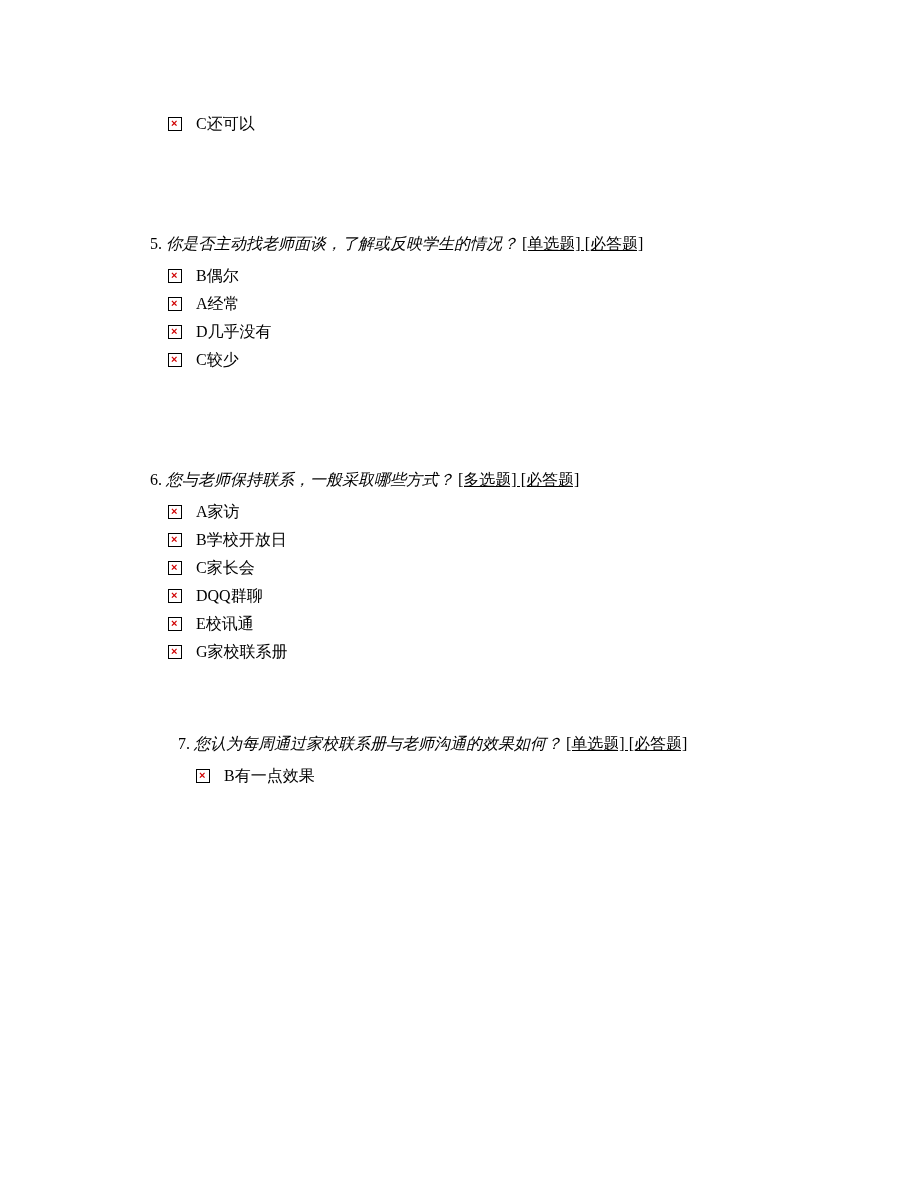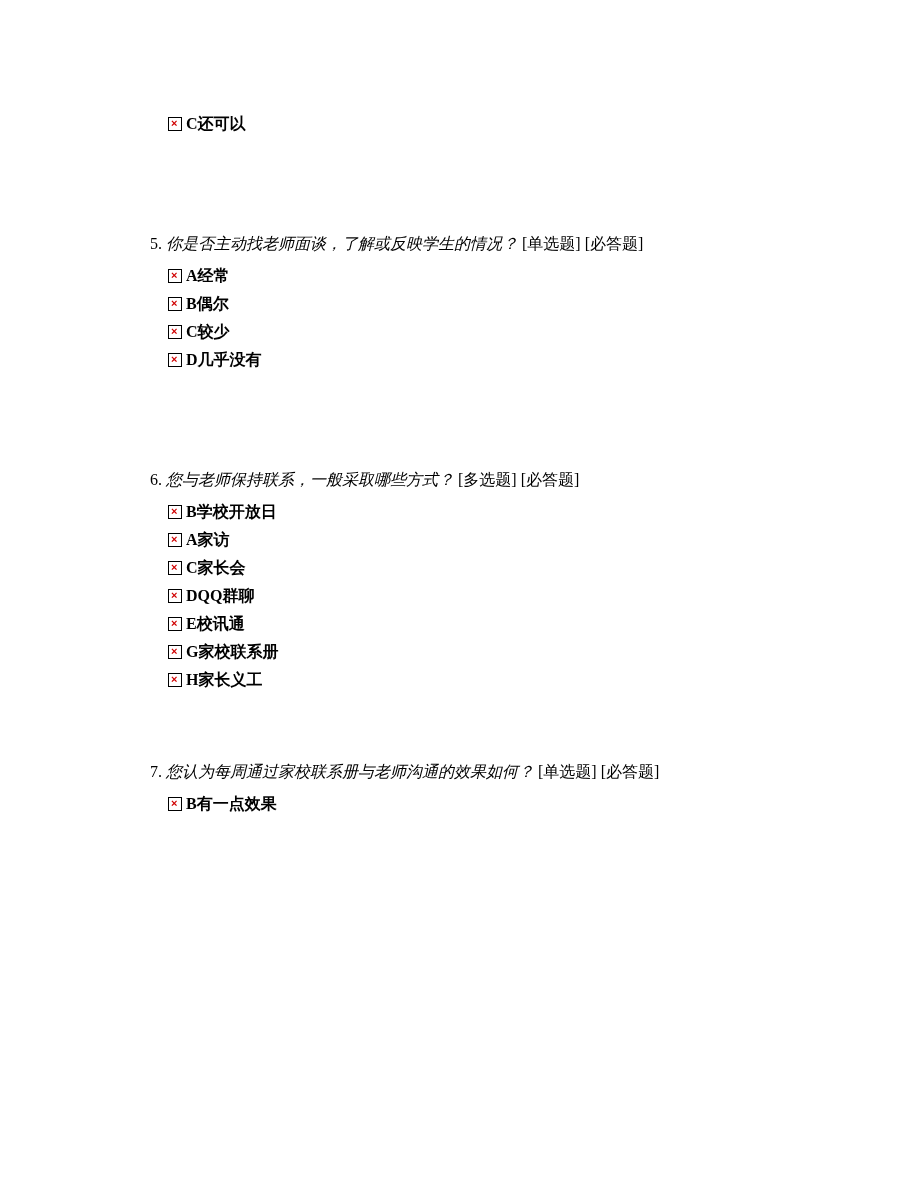--- a/index.html
+++ b/index.html
@@ -21,22 +21,21 @@
   .q-group {
     margin-bottom: 96px;
   }
   .q-stem {
     margin: 0 0 8px 0;
   }
   .option {
     display: flex;
     align-items: center;
     margin: 4px 0 4px 18px;
-    gap: 4px;
-    font-weight: bold;
+    gap: 14px;
   }
   .broken-img {
     width: 14px;
     height: 14px;
     box-sizing: border-box;
     border: 1px solid #000000;
     position: relative;
     background: #ffffff;
     flex: 0 0 auto;
   }
@@ -56,20 +55,21 @@
   }
   .stem-number {
     display: inline;
   }
   .stem-text {
     display: inline;
     font-style: italic;
   }
   .stem-tags {
     display: inline;
+    text-decoration: underline;
   }
 </style>
 </head>
 <body>
 
 <div class="page">
 
   <div class="q-group">
     <div class="option">
       <span class="broken-img"></span>
@@ -78,73 +78,69 @@
   </div>
 
   <div class="q-group">
     <p class="q-stem">
       <span class="stem-number">5.</span>
       <span class="stem-text">你是否主动找老师面谈，了解或反映学生的情况？</span>
       <span class="stem-tags"> [单选题] [必答题]</span>
     </p>
     <div class="option">
       <span class="broken-img"></span>
+      <span class="option-text">B偶尔</span>
+    </div>
+    <div class="option">
+      <span class="broken-img"></span>
       <span class="option-text">A经常</span>
     </div>
     <div class="option">
       <span class="broken-img"></span>
-      <span class="option-text">B偶尔</span>
+      <span class="option-text">D几乎没有</span>
     </div>
     <div class="option">
       <span class="broken-img"></span>
       <span class="option-text">C较少</span>
-    </div>
-    <div class="option">
-      <span class="broken-img"></span>
-      <span class="option-text">D几乎没有</span>
     </div>
   </div>
 
   <div class="q-group" style="margin-bottom:68px;">
     <p class="q-stem">
       <span class="stem-number">6.</span>
       <span class="stem-text">您与老师保持联系，一般采取哪些方式？</span>
       <span class="stem-tags"> [多选题] [必答题]</span>
     </p>
     <div class="option">
       <span class="broken-img"></span>
-      <span class="option-text">B学校开放日</span>
+      <span class="option-text">A家访</span>
     </div>
     <div class="option">
       <span class="broken-img"></span>
-      <span class="option-text">A家访</span>
+      <span class="option-text">B学校开放日</span>
     </div>
     <div class="option">
       <span class="broken-img"></span>
       <span class="option-text">C家长会</span>
     </div>
     <div class="option">
       <span class="broken-img"></span>
       <span class="option-text">DQQ群聊</span>
     </div>
     <div class="option">
       <span class="broken-img"></span>
       <span class="option-text">E校讯通</span>
     </div>
     <div class="option">
       <span class="broken-img"></span>
       <span class="option-text">G家校联系册</span>
     </div>
-    <div class="option">
-      <span class="broken-img"></span>
-      <span class="option-text">H家长义工</span>
-    </div>
   </div>
 
-  <div class="q-group" style="margin-bottom:0;">
+  <div class="q-group" style="margin-bottom:0;margin-left:28px;">
     <p class="q-stem">
       <span class="stem-number">7.</span>
       <span class="stem-text">您认为每周通过家校联系册与老师沟通的效果如何？</span>
       <span class="stem-tags"> [单选题] [必答题]</span>
     </p>
     <div class="option">
       <span class="broken-img"></span>
       <span class="option-text">B有一点效果</span>
     </div>
   </div>

